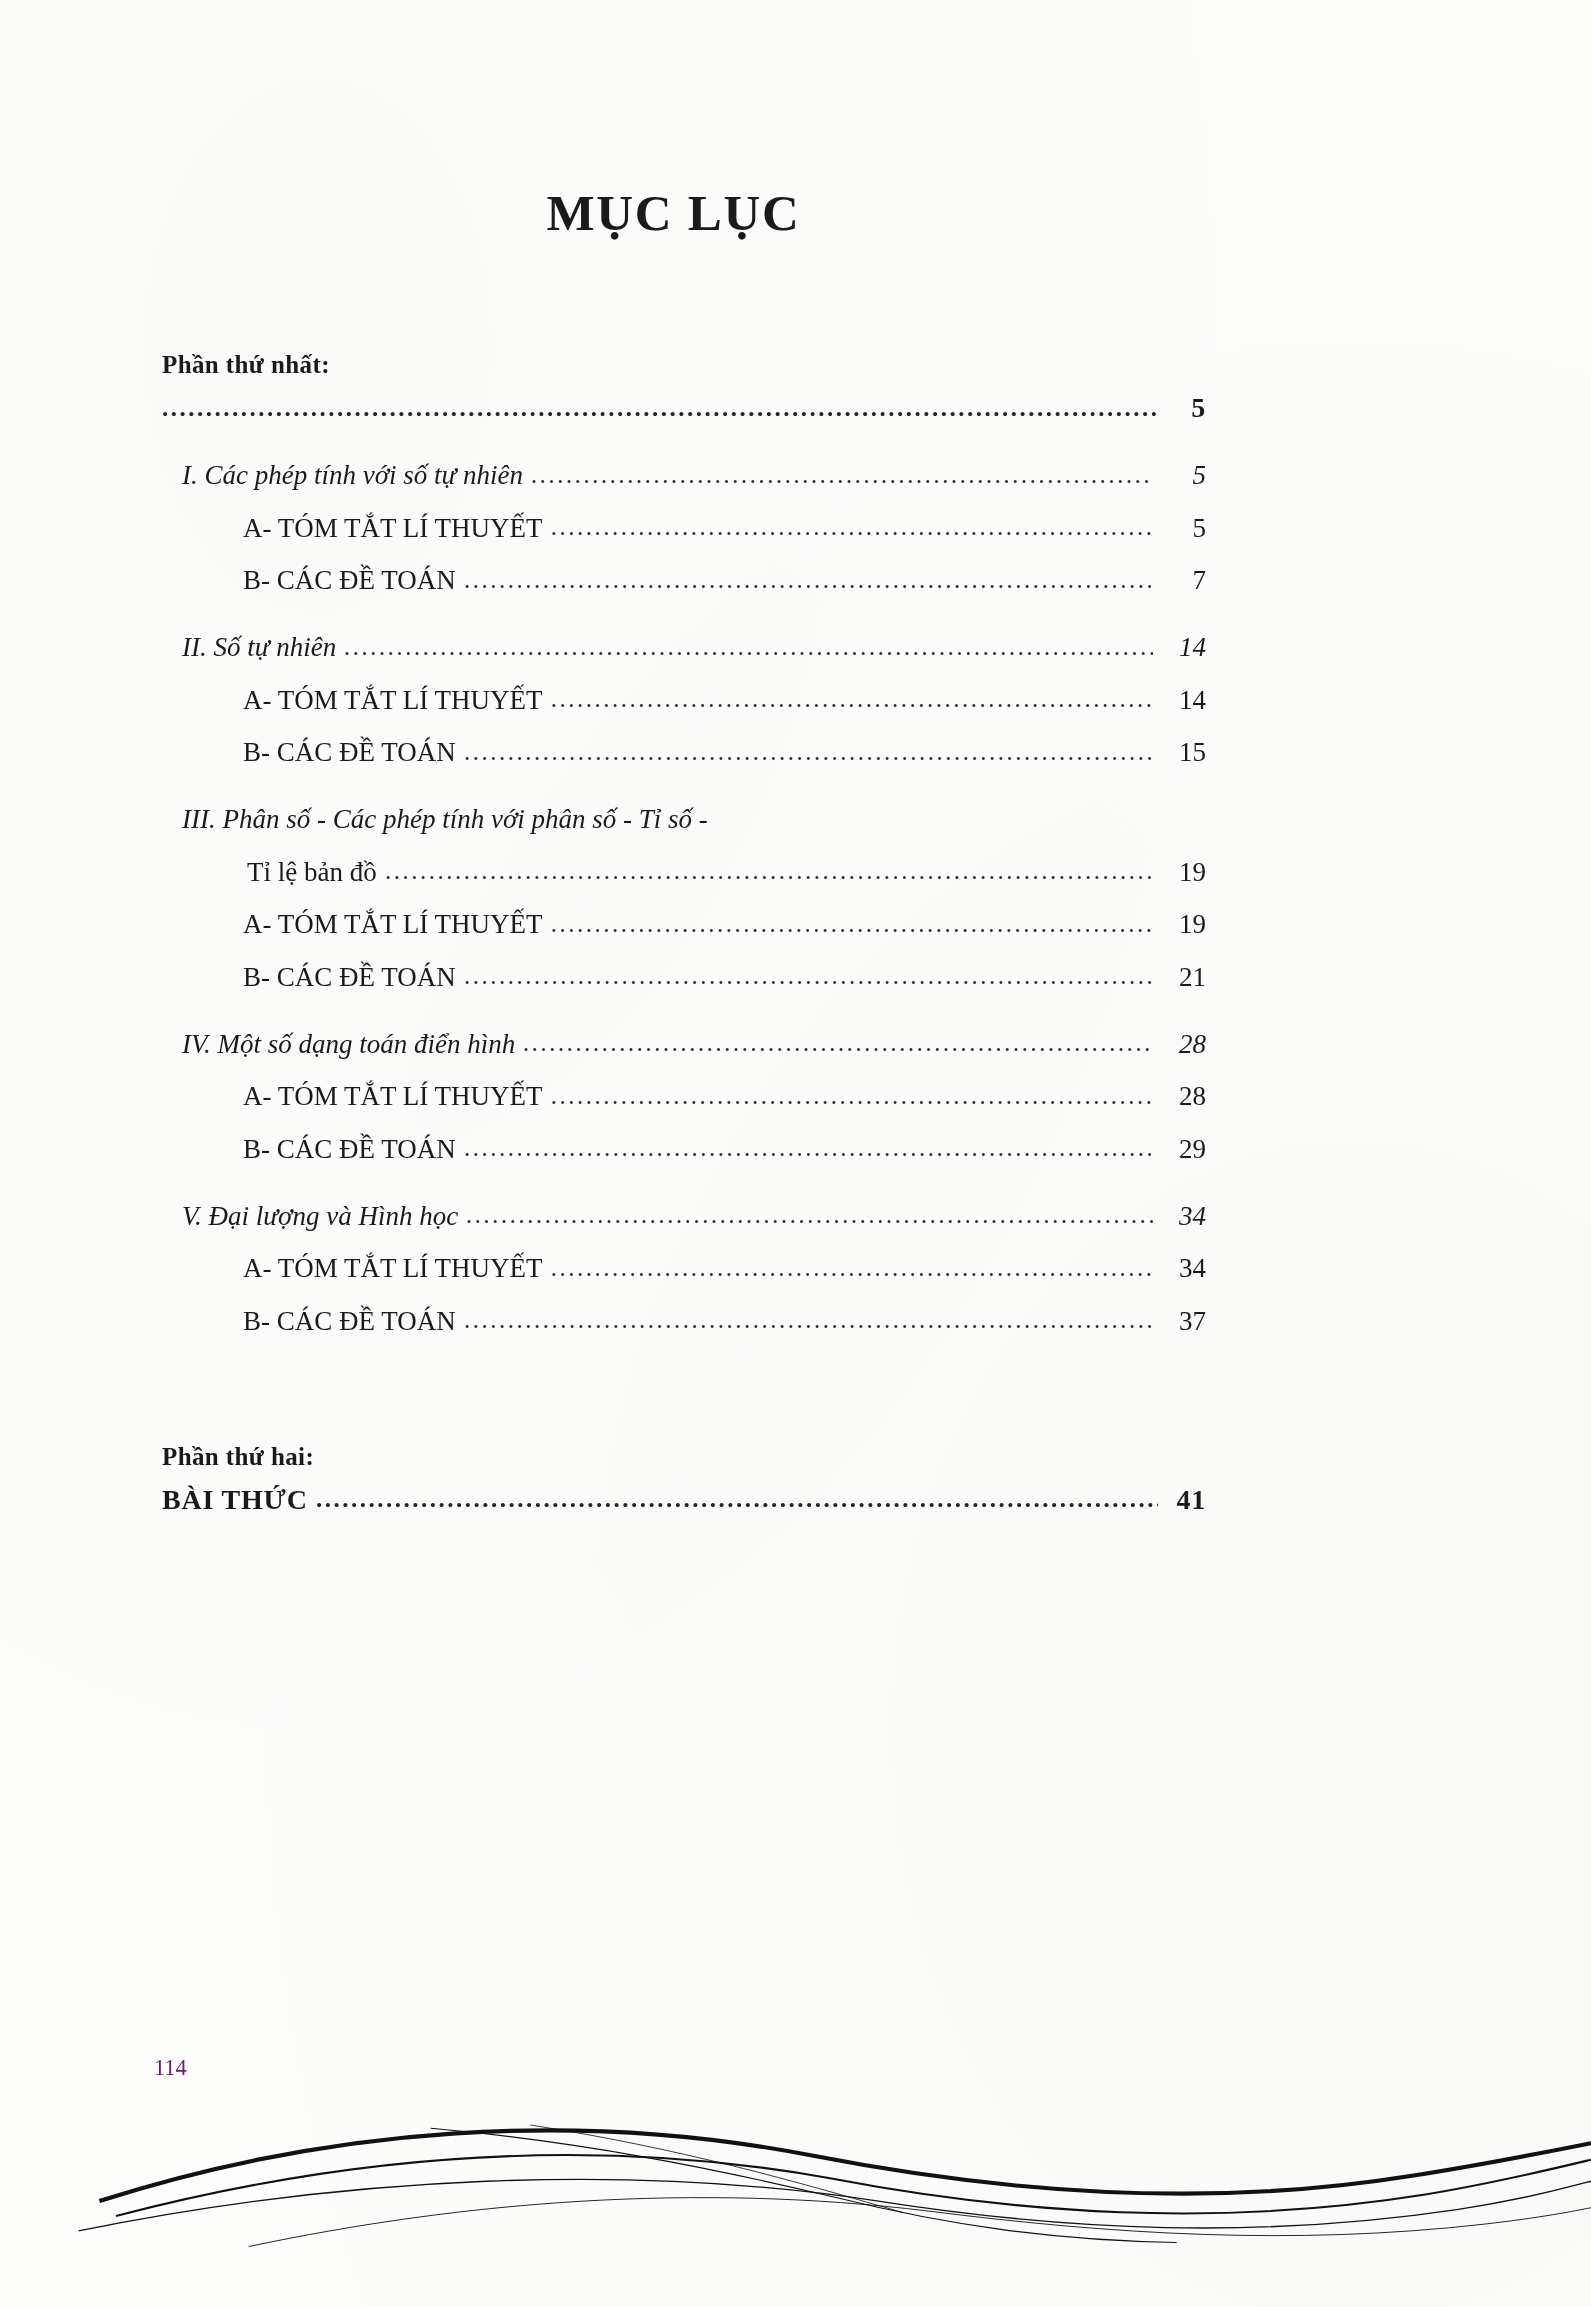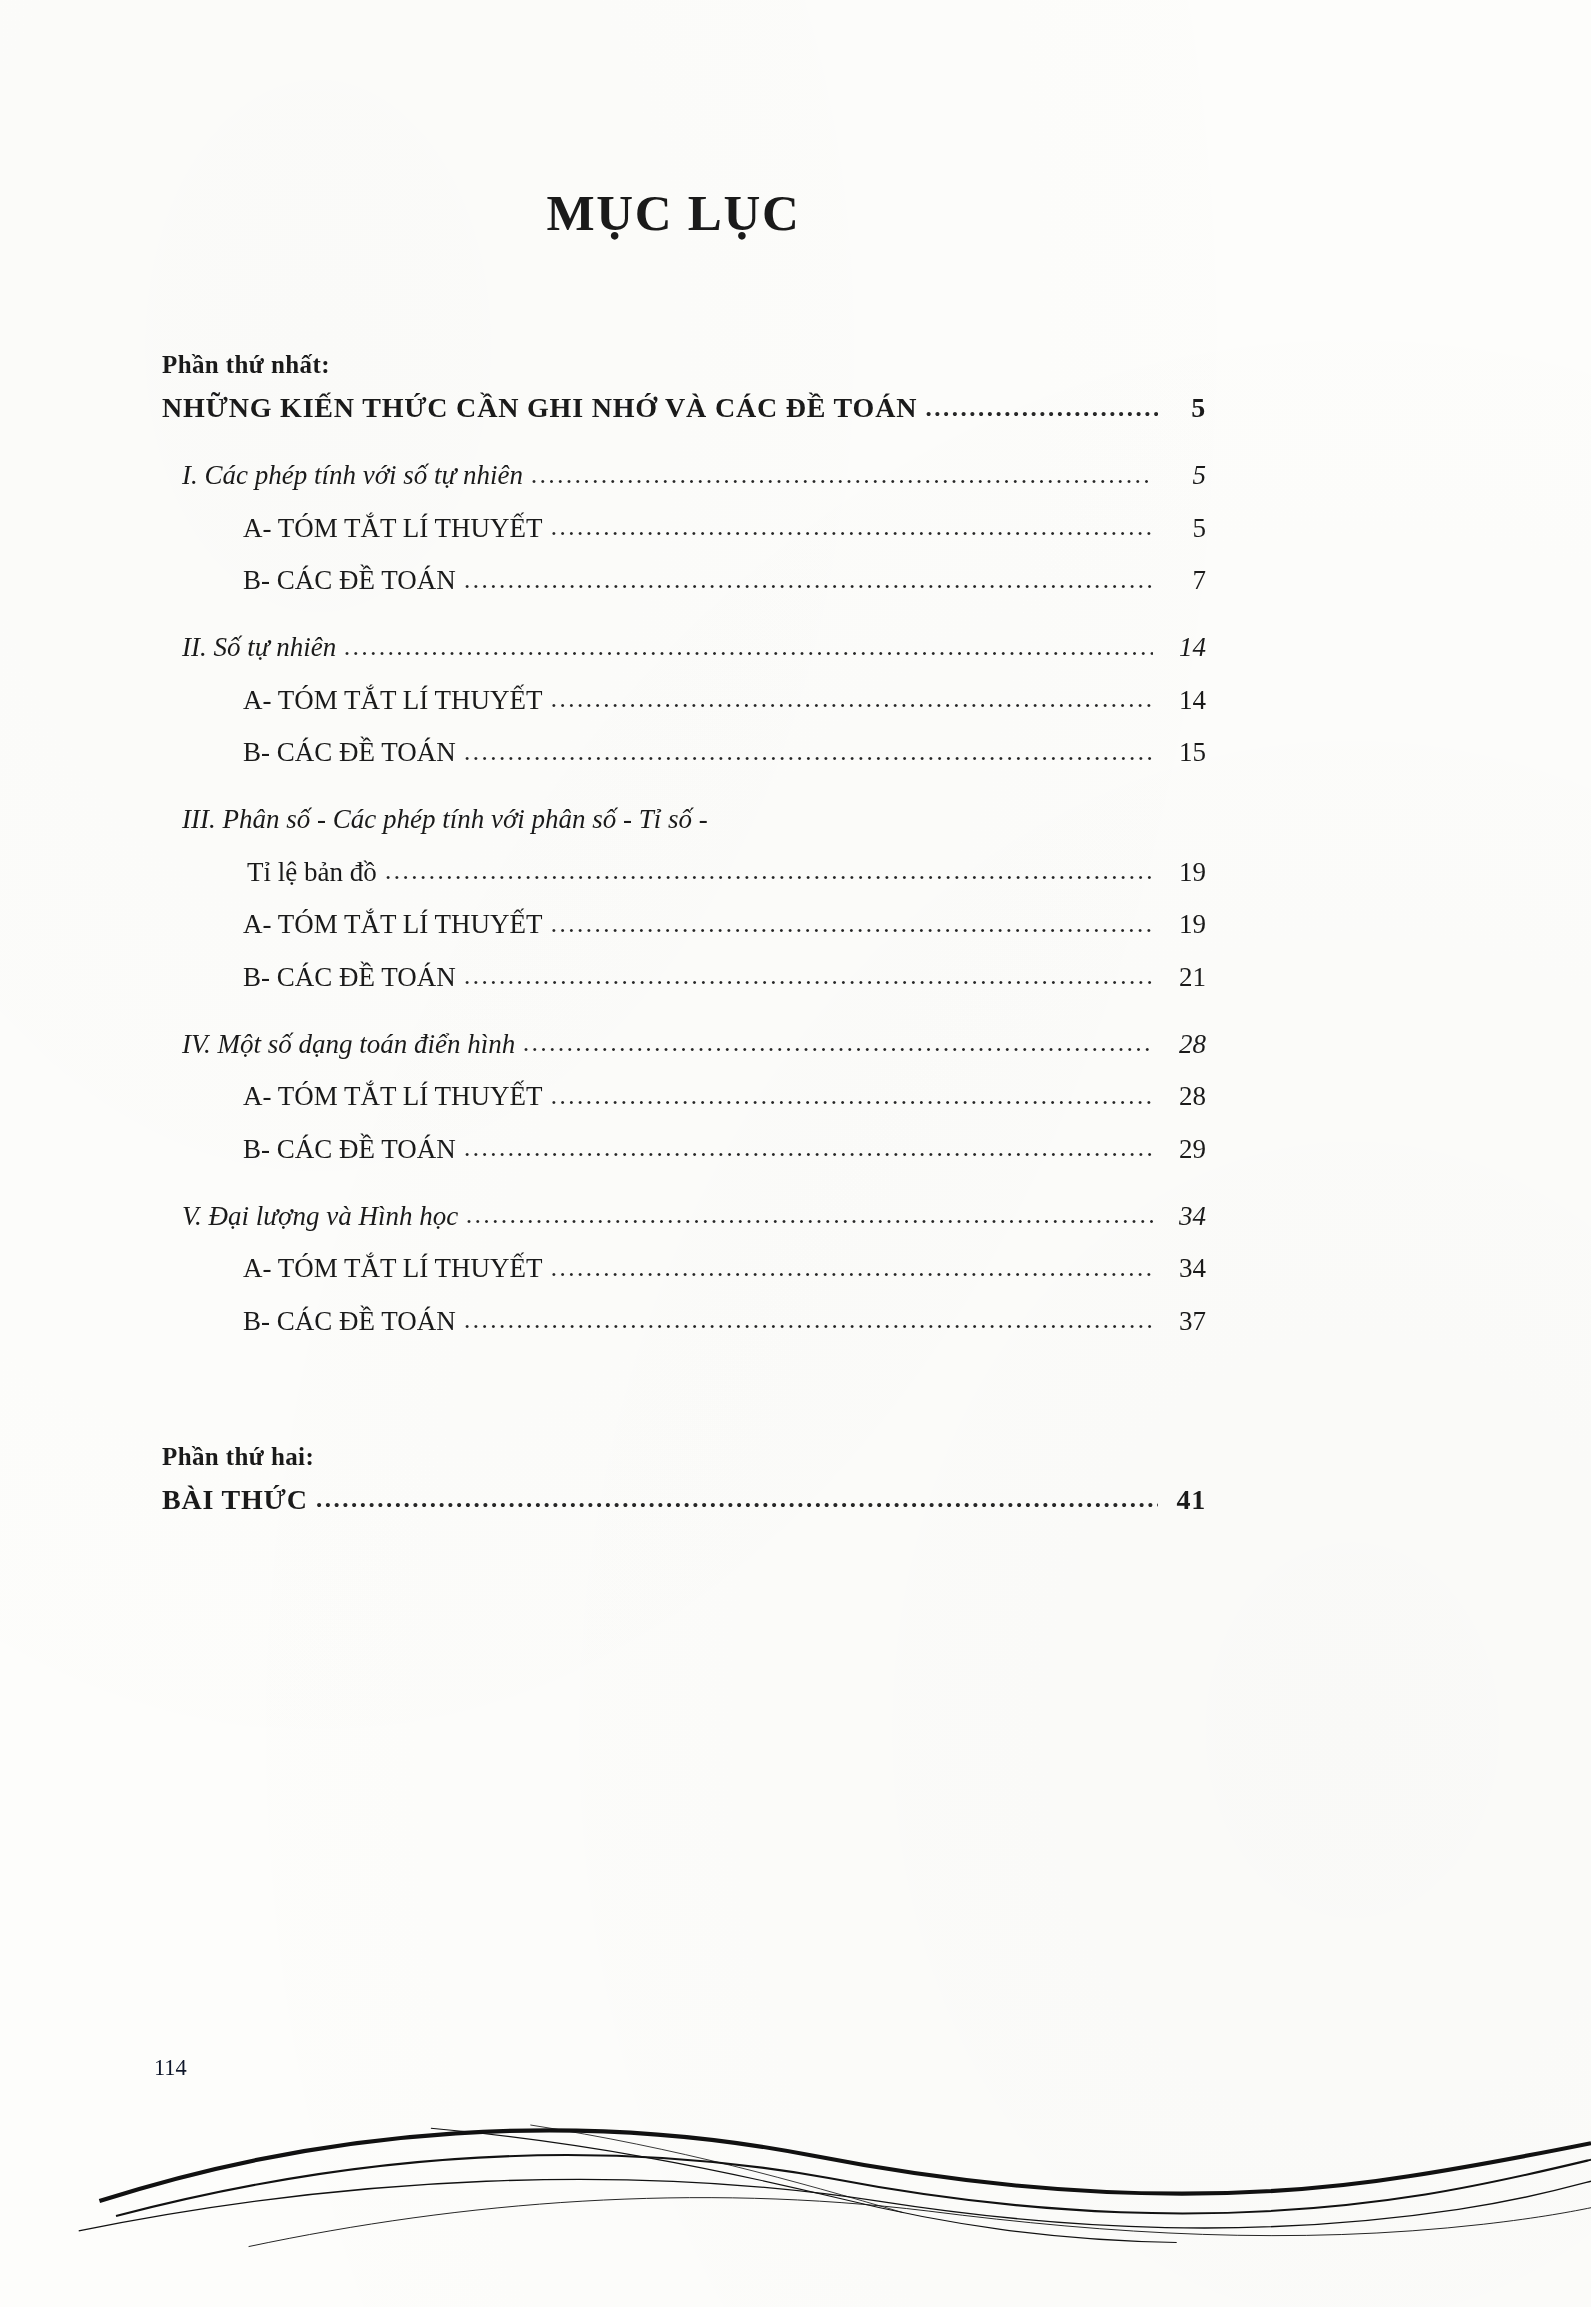--- a/index.html
+++ b/index.html
@@ -119,21 +119,21 @@
     font-size: 27px;
   }
 
   .group { margin-bottom: 0; }
 
   .page-number {
     position: absolute;
     left: 154px;
     top: 2055px;
     font-size: 22.4px;
-    color: #0f172a;
+    color: #701a75;
   }
 
   .flourish {
     position: absolute;
     left: 0;
     bottom: 48px;
     width: 1591px;
     height: 182px;
   }
 </style>
@@ -144,21 +144,20 @@
 
   <div class="content">
 
     <div class="doc-title">MỤC LỤC</div>
 
     <div class="section-block">
 
       <div class="part-label">Phần thứ nhất:</div>
 
       <div class="row part-head">
-        <span class="txt">NHỮNG KIẾN THỨC CẦN GHI NHỚ VÀ CÁC ĐỀ TOÁN</span>
         <span class="dots">................................................................................................................................................................</span>
         <span class="pg">5</span>
       </div>
 
       <div class="group">
         <div class="row lvl1">
           <span class="txt">I. Các phép tính với số tự nhiên</span>
           <span class="dots">................................................................................................................................................................</span>
           <span class="pg">5</span>
         </div>

